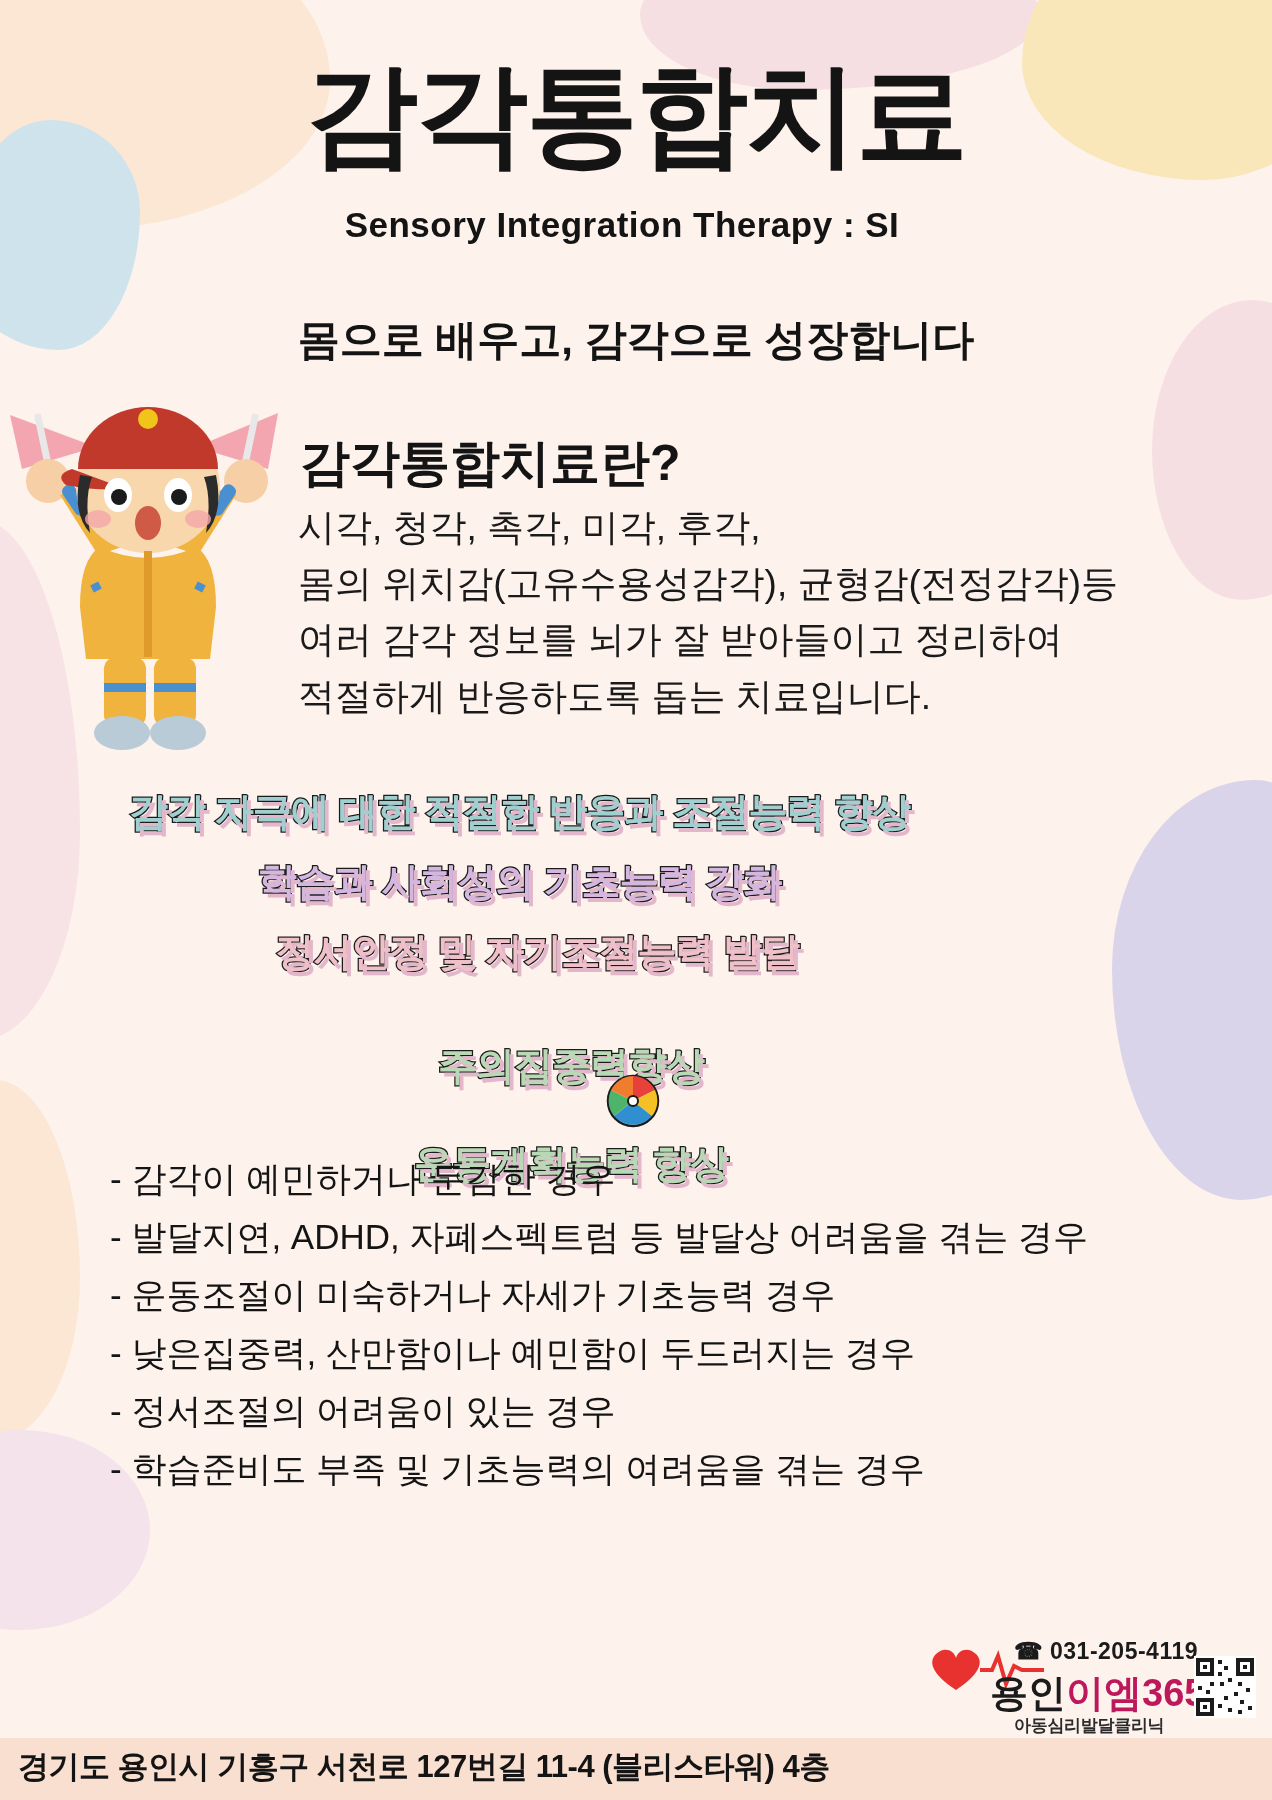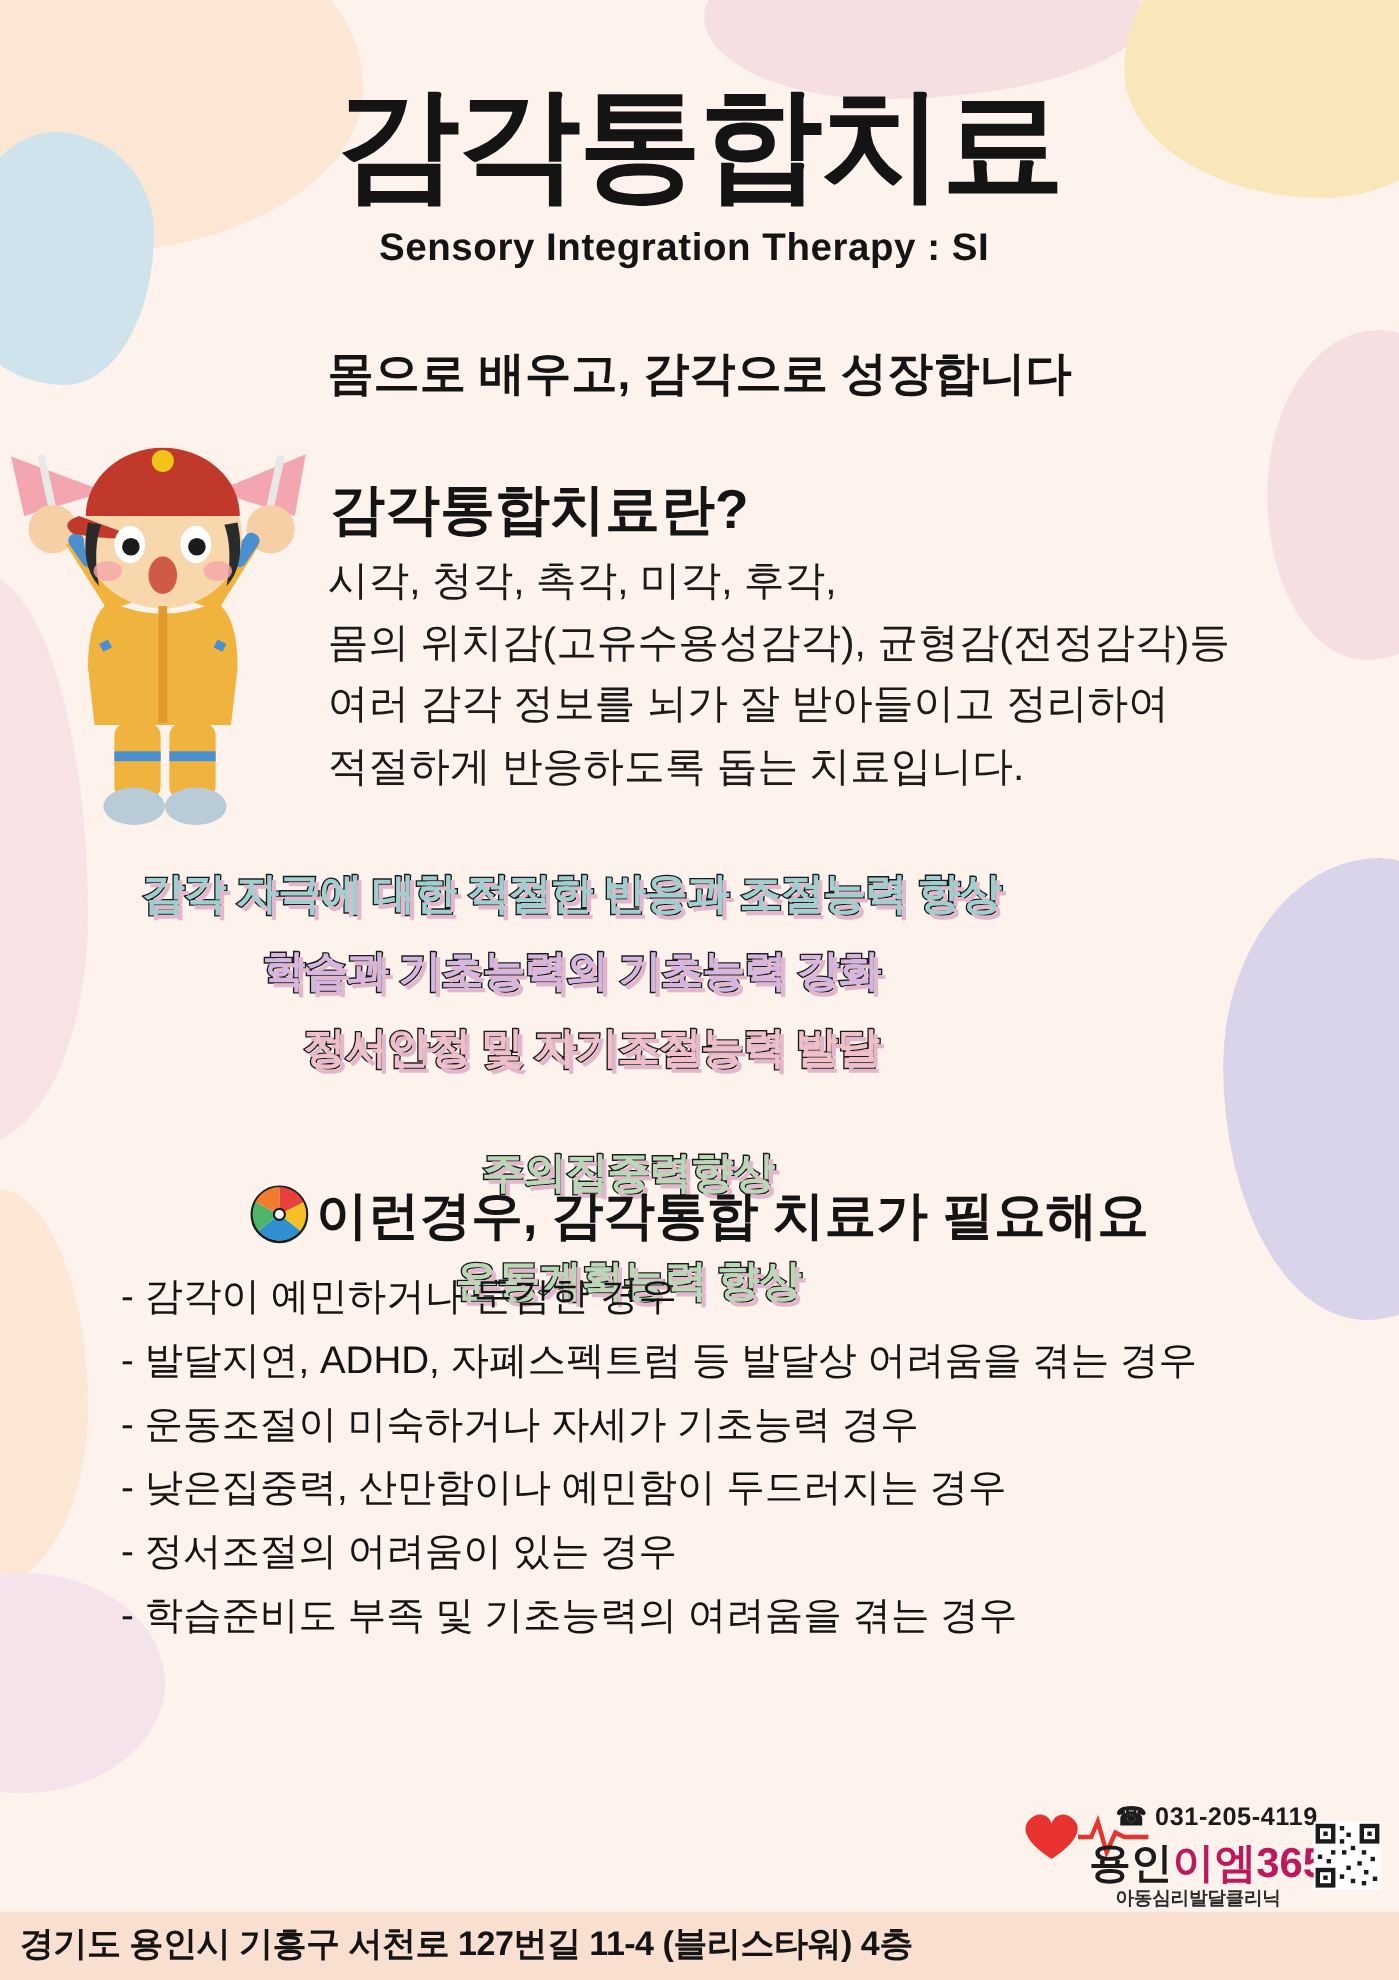--- a/index.html
+++ b/index.html
@@ -74,21 +74,21 @@
   .blob-bl {
     width: 260px; height: 200px;
     left: -110px; top: 1430px;
     background: #f4e3ea;
     border-radius: 50%;
   }
 
   
   .title {
     position: absolute;
-    top: 68px; left: 0; width: 1272px;
+    top: 52px; left: 0; width: 1272px;
     text-align: center;
     font-size: 112px;
     font-weight: bold;
     letter-spacing: -2px;
     color: #141414;
     line-height: 1.12;
   }
   .subtitle-en {
     position: absolute;
     top: 205px; left: 0; width: 1244px;
@@ -303,41 +303,41 @@
   <div class="def-heading">감각통합치료란?</div>
   <div class="def-body">
     <div>시각, 청각, 촉각, 미각, 후각,</div>
     <div>몸의 위치감(고유수용성감각), 균형감(전정감각)등</div>
     <div>여러 감각 정보를 뇌가 잘 받아들이고 정리하여</div>
     <div>적절하게 반응하도록 돕는 치료입니다.</div>
   </div>
 
   <div class="benefits">
     <div class="benefit b1">감각 자극에 대한 적절한 반응과 조절능력 향상</div>
-    <div class="benefit b2">학습과 기초능력의 기초능력 강화</div>
+    <div class="benefit b2">학습과 사회성의 기초능력 강화</div>
     <div class="benefit b3">정서안정 및 자기조절능력 발달</div>
     <div class="benefit b4">
       <span>주의집중력향상</span>
       <span class="gap"></span>
       <span>운동계획능력 향상</span>
     </div>
   </div>
 
   <div class="needs-heading">
     <span class="ball">
       <svg width="54" height="54" viewBox="0 0 54 54">
         <circle cx="27" cy="27" r="25" fill="#ffffff" stroke="#1b1b1b" stroke-width="2.5"></circle>
         <path d="M27 2 a25 25 0 0 1 22 14 L27 27 Z" fill="#e8413c"></path>
         <path d="M49 16 a25 25 0 0 1 -3 26 L27 27 Z" fill="#f4c023"></path>
         <path d="M46 42 a25 25 0 0 1 -38 0 L27 27 Z" fill="#2f8fd0"></path>
         <path d="M8 42 a25 25 0 0 1 -3 -26 L27 27 Z" fill="#4eb36b"></path>
         <path d="M5 16 a25 25 0 0 1 22 -14 L27 27 Z" fill="#f07c2e"></path>
         <circle cx="27" cy="27" r="5" fill="#ffffff" stroke="#1b1b1b" stroke-width="2"></circle>
       </svg>
-    </span><span>이런경우, 감각통합 치료가 필요해요</span>
+    </span>
   </div>
   <div class="needs-list">
     <div>- 감각이 예민하거나 둔감한 경우</div>
     <div>- 발달지연, ADHD, 자폐스펙트럼 등 발달상 어려움을 겪는 경우</div>
     <div>- 운동조절이 미숙하거나 자세가 기초능력 경우</div>
     <div>- 낮은집중력, 산만함이나 예민함이 두드러지는 경우</div>
     <div>- 정서조절의 어려움이 있는 경우</div>
     <div>- 학습준비도 부족 및 기초능력의 여려움을 겪는 경우</div>
   </div>
 

